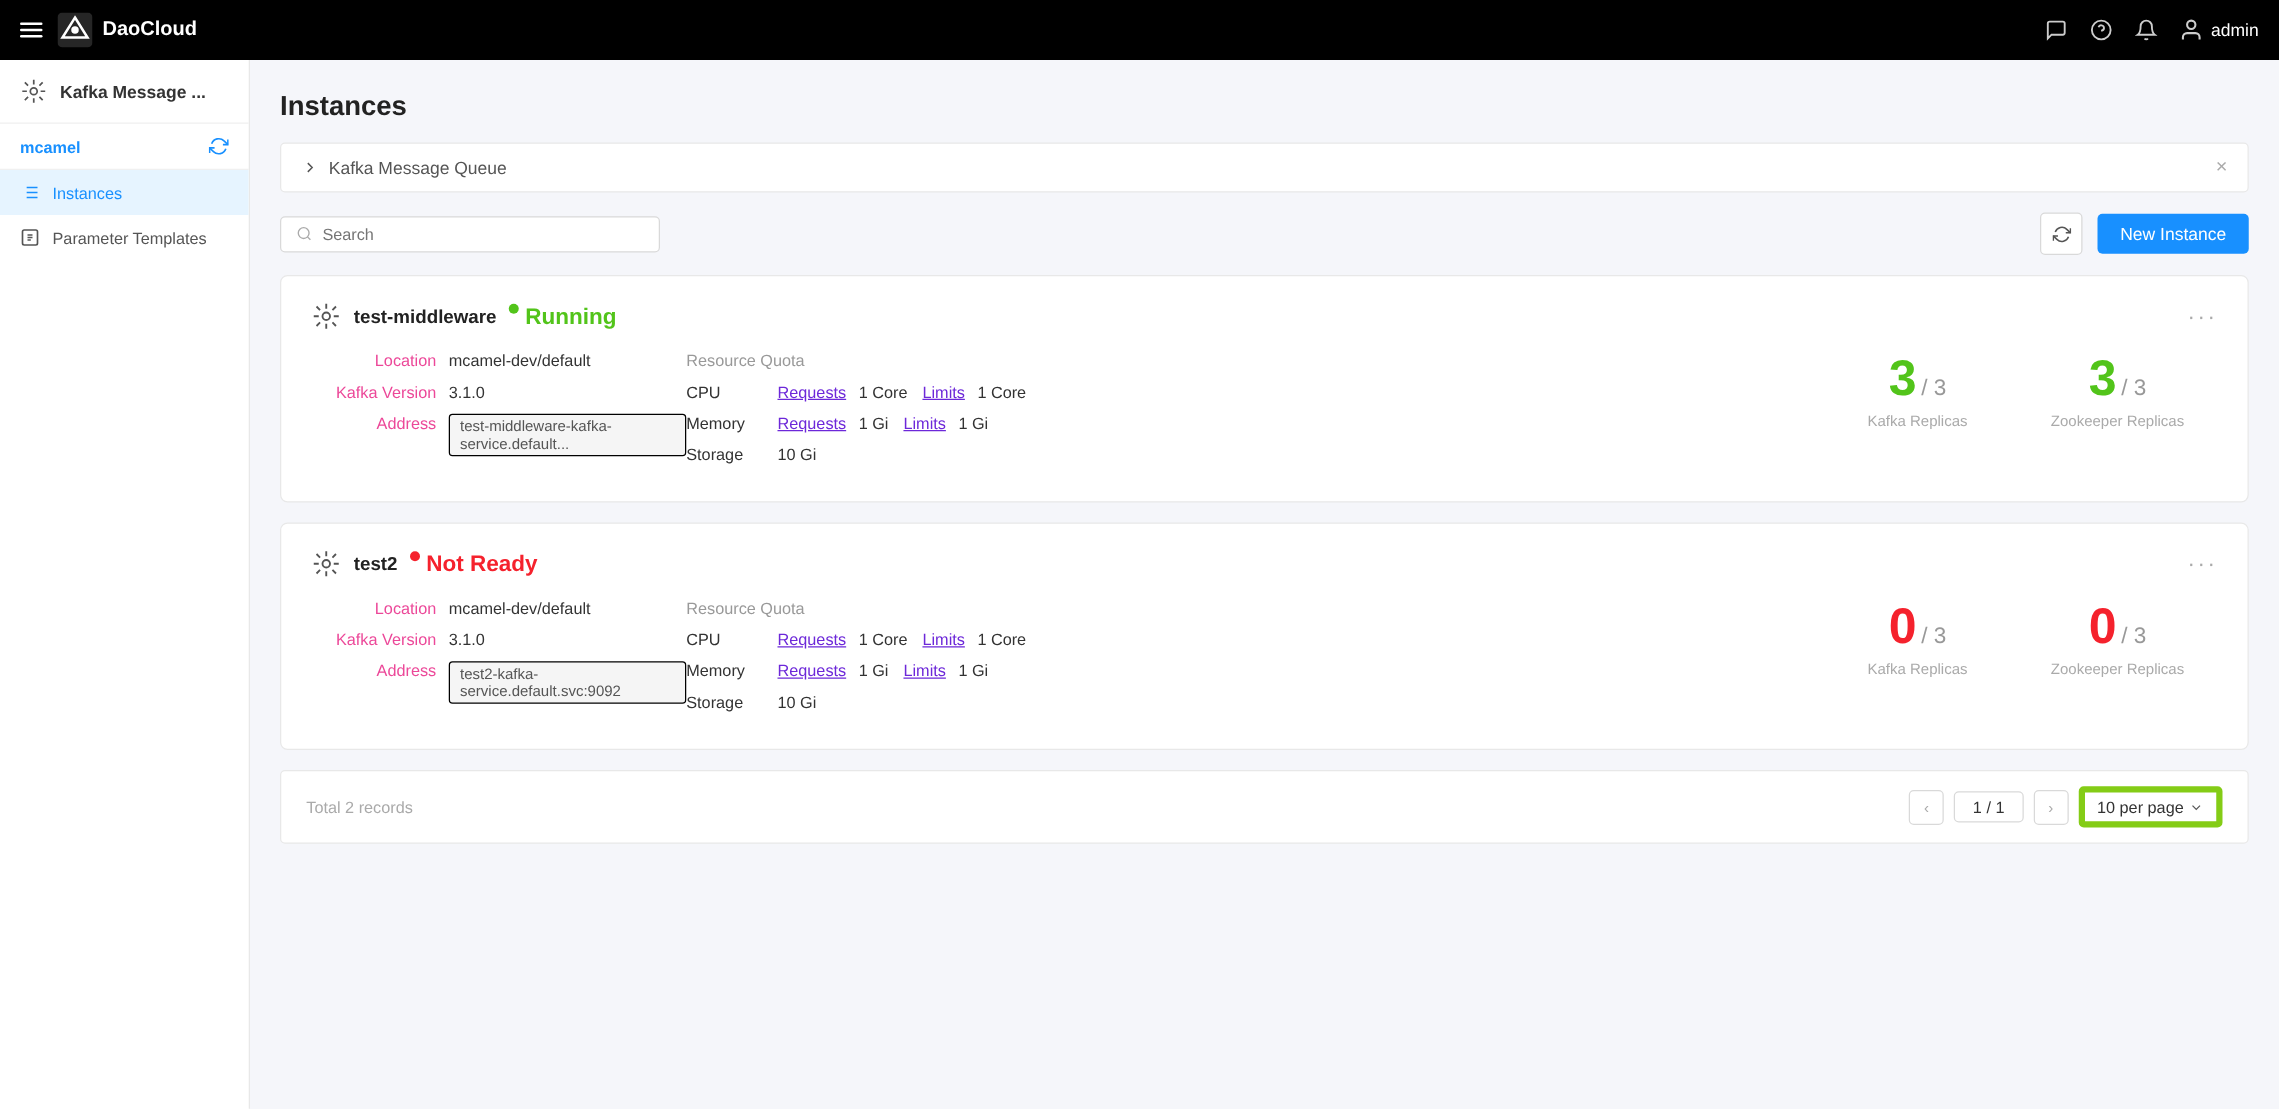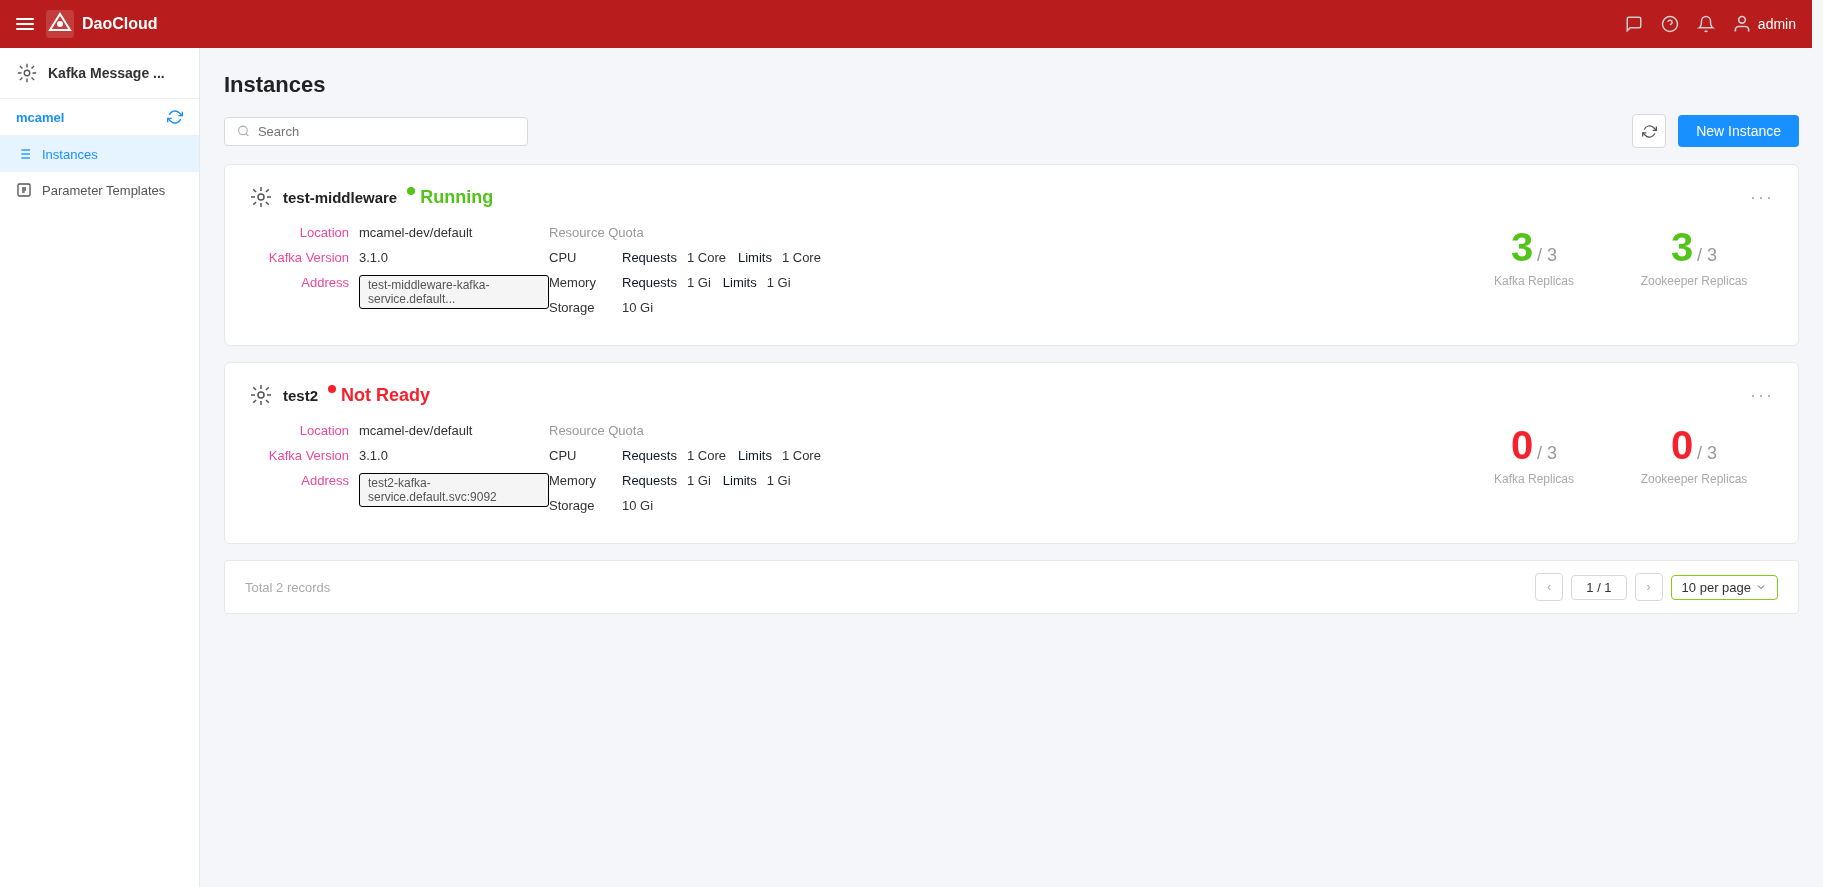--- a/index.html
+++ b/index.html
@@ -1,26 +1,26 @@
 <!DOCTYPE html>
 <html><head>
   <meta charset="utf-8">
   <style>
     * { box-sizing: border-box; margin: 0; padding: 0; }
     body { font-family: -apple-system, BlinkMacSystemFont, 'Segoe UI', sans-serif; background: #f5f6fa; color: #333; font-size: 14px; }
 
     
     .topnav {
-      background: #b91c1c;
+      background: #000000;
       height: 48px;
       display: flex;
       align-items: center;
       padding: 0 16px;
       gap: 12px;
-      position: fixed; top: 0; left: 0; right: 11px; z-index: 100;
+      position: fixed; top: 0; left: 0; right: 0; z-index: 100;
     }
     .topnav-brand {
       display: flex; align-items: center; gap: 8px;
       color: #fff; font-size: 16px; font-weight: 600;
       flex: 1;
     }
     .topnav-icons {
       display: flex; align-items: center; gap: 16px; color: #ccc;
     }
     .topnav-icon {
@@ -163,21 +163,21 @@
       font-size: 12px;
       color: #555;
     }
 
     .resource-section { }
     .resource-row {
       display: flex; align-items: center; gap: 8px; margin-bottom: 10px;
       font-size: 13px; color: #333;
     }
     .resource-label { color: #999; min-width: 65px; }
-    .resource-key { color: #0f172a; margin-right: 2px; }
+    .resource-key { color: #6d28d9; margin-right: 2px; text-decoration: underline; }
     .resource-val { color: #333; margin-right: 4px; }
 
     .replica-section {
       display: flex; flex-direction: column; align-items: center; justify-content: center;
       text-align: right; padding: 0 10px;
     }
     .replica-count {
       font-size: 40px; font-weight: 700;
     }
     .replica-count.green { color: #52c41a; }
@@ -201,21 +201,21 @@
       border-radius: 4px; background: #fff; cursor: pointer;
       display: flex; align-items: center; justify-content: center;
       color: #aaa; font-size: 12px;
     }
     .page-indicator {
       background: #fff; border: 1px solid #d9d9d9;
       border-radius: 4px; padding: 4px 14px;
       font-size: 13px; color: #333;
     }
     .per-page-select {
-      border: 1px solid #84cc16; border-radius: 4px;
+      border: 5px solid #84cc16; border-radius: 4px;
       padding: 4px 10px; font-size: 13px; color: #333;
       background: #fff; cursor: pointer;
       display: flex; align-items: center; gap: 4px;
     }
 
     
     .icon-hamburger { display: flex; flex-direction: column; gap: 3px; }
     .icon-hamburger span { display: block; width: 18px; height: 2px; background: #fff; border-radius: 1px; }
   </style>
 </head>
@@ -295,20 +295,29 @@
       <rect x="3" y="3" width="18" height="18" rx="2"></rect>
       <path d="M9 9h6M9 12h6M9 15h4"></path>
     </svg>
     <span>Parameter Templates</span>
   </div>
 </aside>
 
 <main class="main">
   <h1 class="page-title">Instances</h1>
 
+  <div class="breadcrumb-bar">
+    <div class="breadcrumb-content">
+      <svg width="14" height="14" viewBox="0 0 24 24" fill="none" stroke="#555" stroke-width="2">
+        <polyline points="9 18 15 12 9 6"></polyline>
+      </svg>
+      <span>Kafka Message Queue</span>
+    </div>
+    <span class="breadcrumb-close">×</span>
+  </div>
 
   <div class="toolbar">
     <div class="search-box">
       <svg width="14" height="14" viewBox="0 0 24 24" fill="none" stroke="#aaa" stroke-width="2">
         <circle cx="11" cy="11" r="8"></circle>
           <line x1="21" y1="21" x2="16.65" y2="16.65"></line>
       </svg>
       <input type="text" placeholder="Search" style="">
     </div>
     <div class="toolbar-right">

